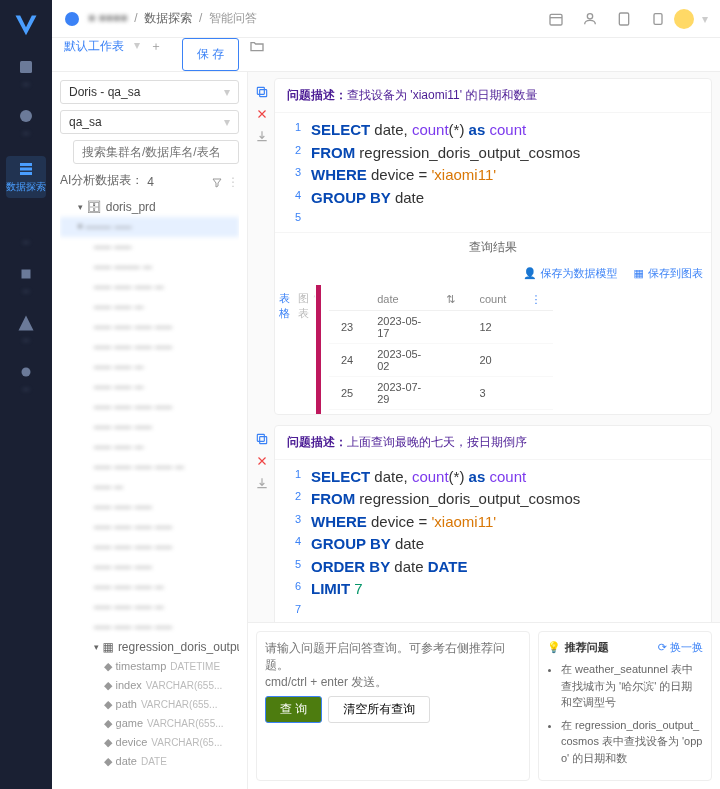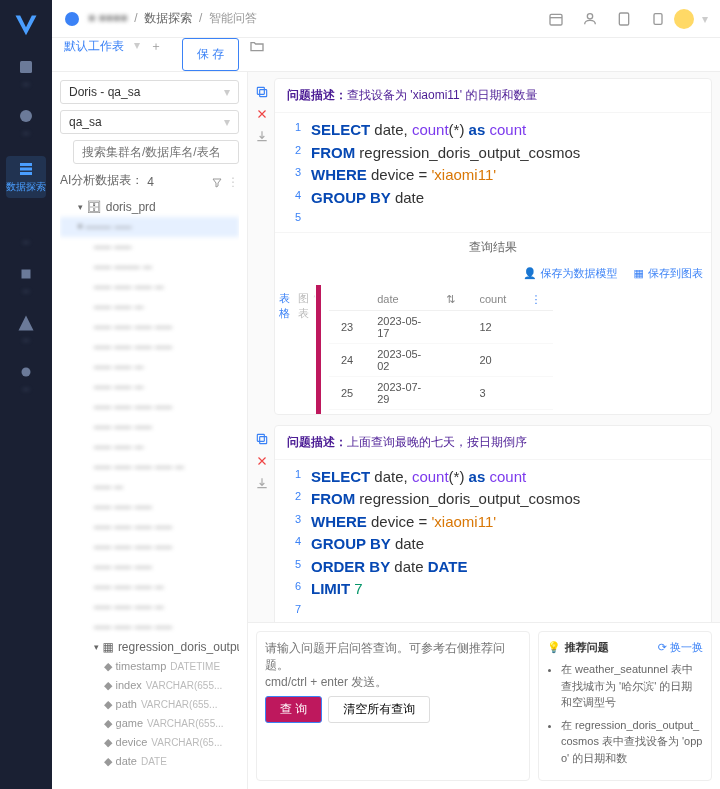--- a/index.html
+++ b/index.html
@@ -65,21 +65,21 @@
 .resultactions span { cursor: pointer; display: flex; gap: 4px; align-items: center; }
 .resultactions .dim { color: #ccc; }
 .rtable { width: 60%; border-collapse: collapse; font-size: 11px; }
 .rtable th { text-align: left; padding: 4px 12px; color: #888; font-weight: normal; border-bottom: 1px solid #f0f0f0; }
 .rtable td { padding: 4px 12px; color: #555; border-bottom: 1px solid #f8f8f8; }
 .bottombar { display: flex; padding: 8px; gap: 8px; border-top: 1px solid #eee; background: #fff; }
 .inputarea { flex: 1; border: 1px solid #eee; border-radius: 4px; padding: 8px; display: flex; flex-direction: column; }
 .inputarea textarea { border: none; outline: none; resize: none; font-size: 12px; color: #999; height: 56px; }
 .inputarea .btns { display: flex; gap: 6px; }
 .btn { padding: 4px 14px; border-radius: 3px; font-size: 12px; cursor: pointer; border: 1px solid #ddd; background: #fff; }
-.btn.primary { background: #be185d; color: #fff; border-color: #3b82f6; }
+.btn.primary { background: #4d7c0f; color: #fff; border-color: #3b82f6; }
 .recpanel { width: 174px; border: 1px solid #eee; border-radius: 4px; padding: 8px; font-size: 11px; }
 .recpanel .rhead { display: flex; justify-content: space-between; align-items: center; margin-bottom: 6px; }
 .recpanel .rhead .title { font-weight: 600; display: flex; gap: 4px; align-items: center; }
 .recpanel .rhead .swap { color: #3b82f6; cursor: pointer; }
 .recpanel li { list-style: disc; margin-left: 14px; color: #666; line-height: 1.5; margin-bottom: 6px; word-break: break-all; }
 </style>
 </head>
 <body>
 
 <div class="app">

